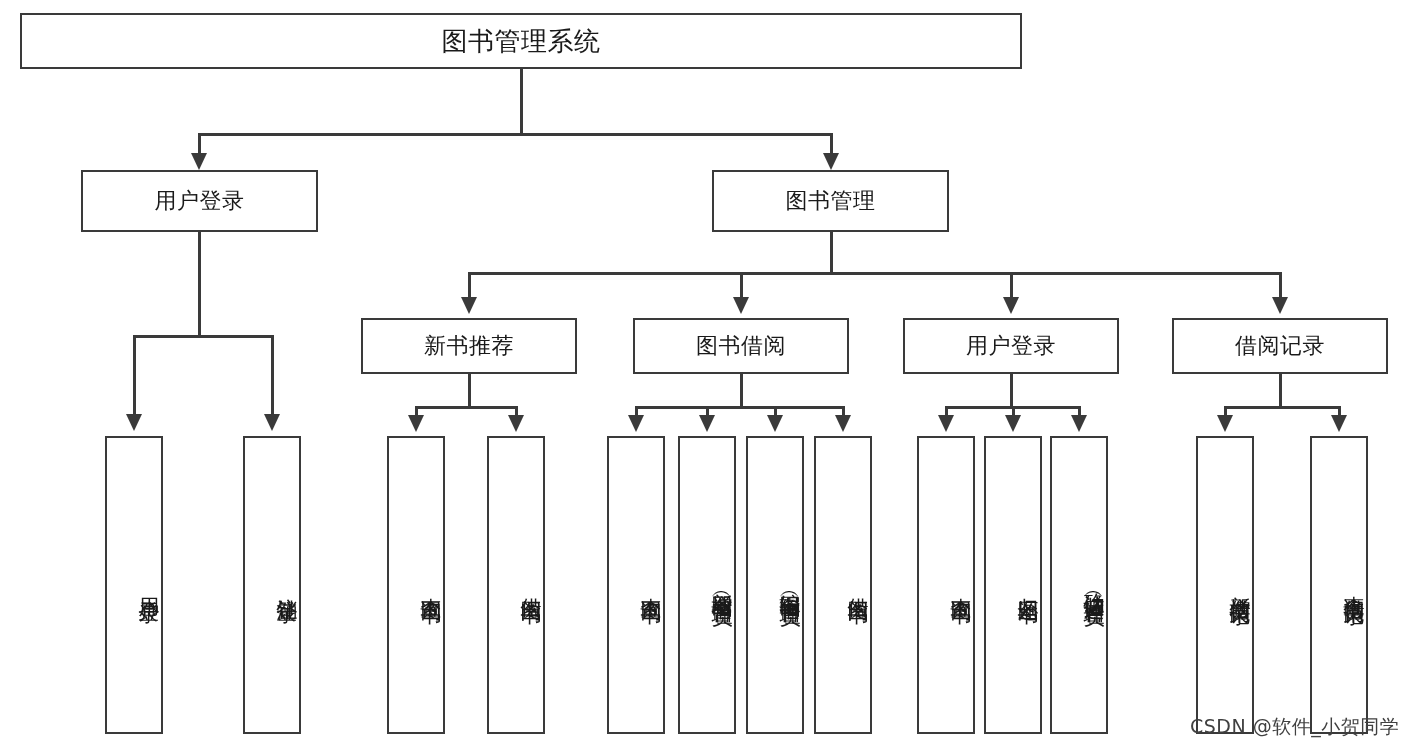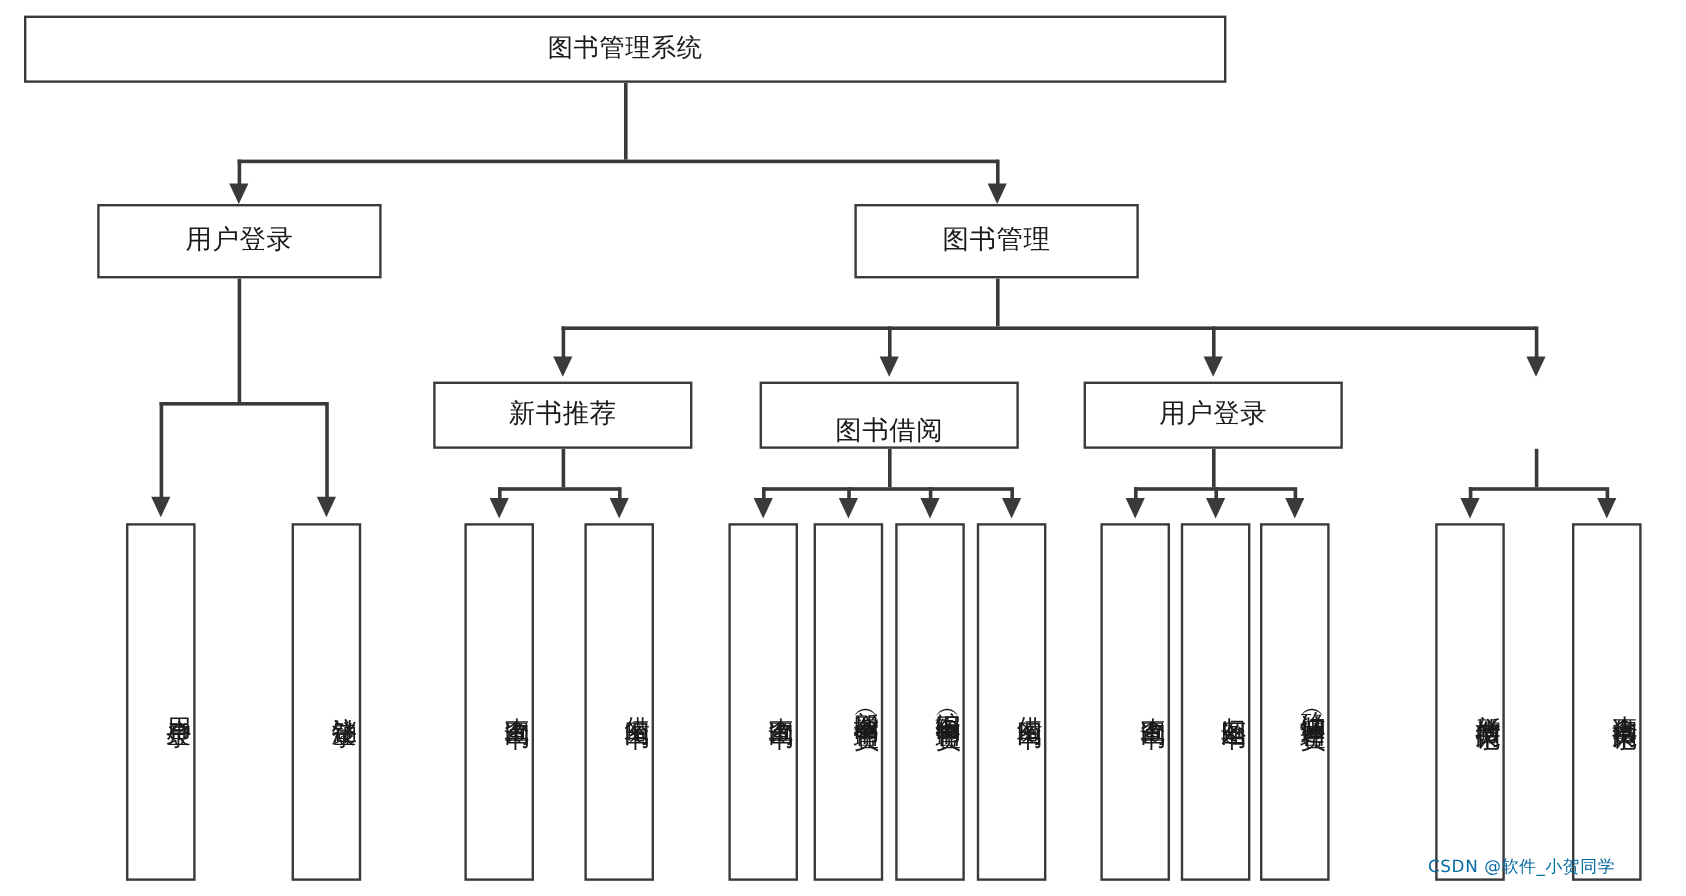--- a/index.html
+++ b/index.html
@@ -26,21 +26,21 @@
     align-items: center;
     justify-content: center;
     color: #1a1a1a;
   }
   .node-h {
     font-size: 22px;
     letter-spacing: 0.5px;
     line-height: 1.1;
   }
   .node-root {
-    font-size: 21px;
+    font-size: 26px;
     justify-content: center;
   }
   .node-v {
     writing-mode: vertical-rl;
     text-orientation: upright;
     font-size: 21px;
     line-height: 1.15;
     letter-spacing: 2px;
     padding: 6px 0;
     align-items: flex-start;
@@ -61,22 +61,22 @@
   .arrow {
     position: absolute;
     width: 0;
     height: 0;
     border-left: 8px solid transparent;
     border-right: 8px solid transparent;
     border-top: 17px solid #3a3a3a;
   }
   .watermark {
     position: absolute;
-    color: #0369a1;
-    font-size: 14px;
+    color: #404040;
+    font-size: 19px;
     letter-spacing: 0.5px;
     white-space: nowrap;
     pointer-events: none;
   }
 </style>
 </head>
 <body>
 
 <div id="canvas">
 
@@ -149,26 +149,29 @@
   <div class="node node-h" style="left:81px; top:170px; width:237px; height:62px;">
     <span>用户登录</span>
   </div>
   <div class="node node-h" style="left:361px; top:318px; width:216px; height:56px;">
     <span>新书推荐</span>
   </div>
 
   <div class="node node-h" style="left:712px; top:170px; width:237px; height:62px;">
     <span>图书管理</span>
   </div>
-  <div class="node node-h" style="left:633px; top:318px; width:216px; height:56px;align-items:flex-end;">
+  <div class="node node-h" style="left:633px; top:318px; width:216px; height:56px;">
     <span>图书借阅</span>
   </div>
   <div class="node node-h" style="left:903px; top:318px; width:216px; height:56px;">
     <span>用户登录</span>
   </div>
+  <div class="node node-h" style="left:1172px; top:318px; width:216px; height:56px;">
+    <span>借阅记录</span>
+  </div>
 
   <div class="node node-v" style="left:105px; top:436px; width:58px; height:298px;">
     <span class="vtext">用户登录</span>
   </div>
   <div class="node node-v" style="left:243px; top:436px; width:58px; height:298px;">
     <span class="vtext">注销登录</span>
   </div>
   <div class="node node-v" style="left:387px; top:436px; width:58px; height:298px;">
     <span class="vtext">查询图书</span>
   </div>

